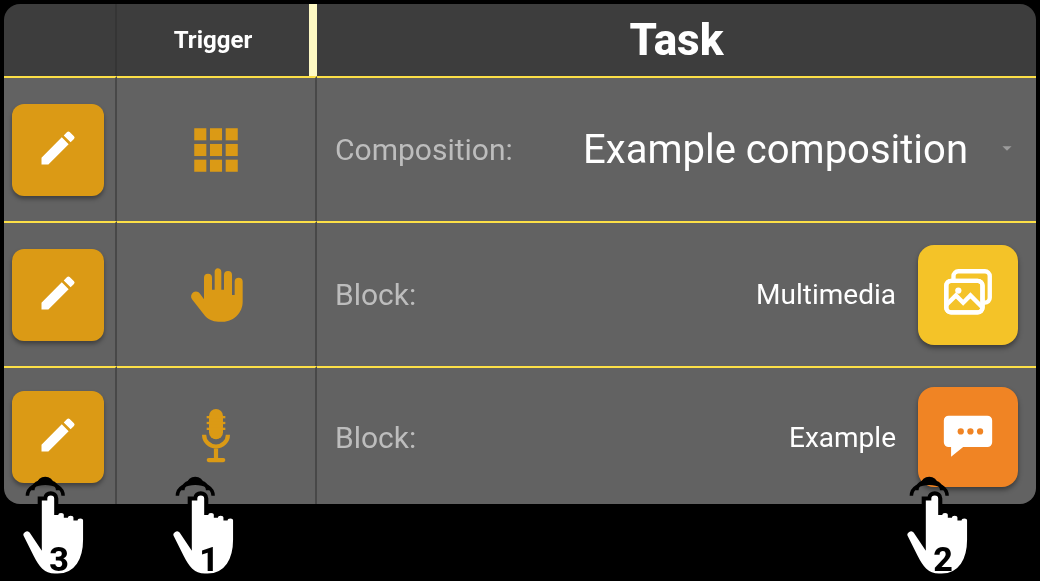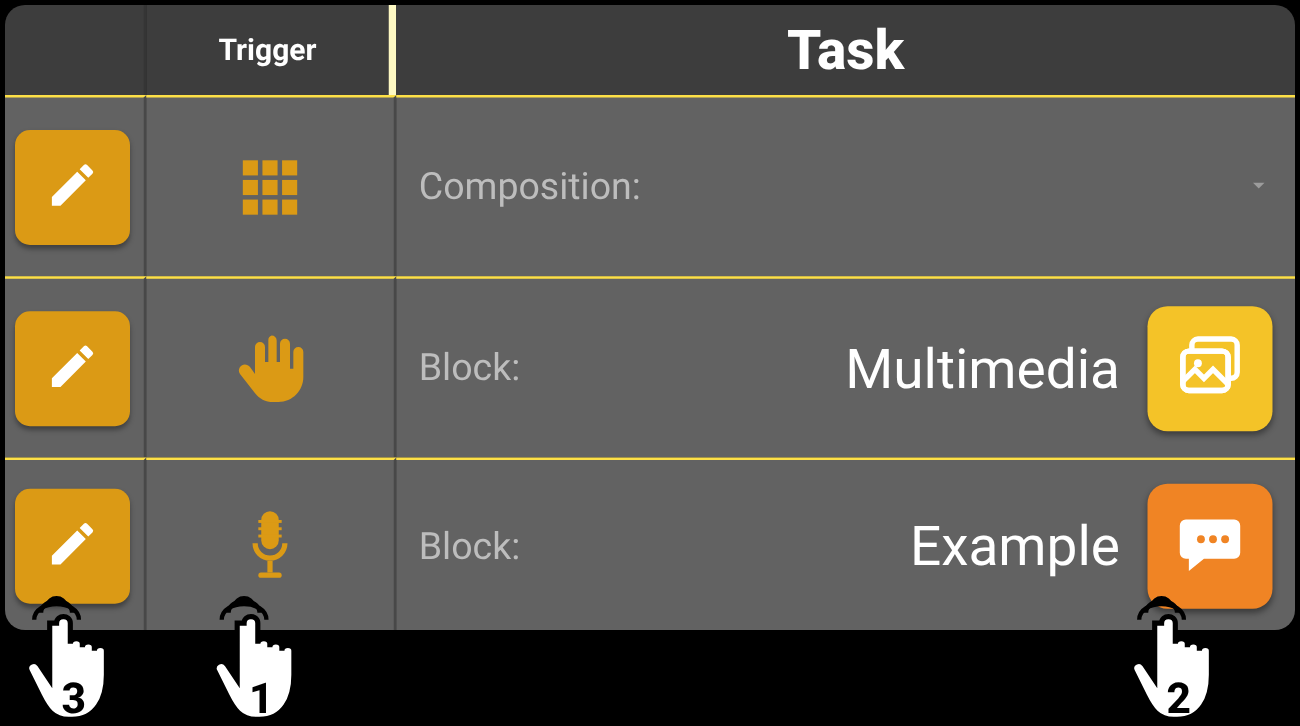--- a/index.html
+++ b/index.html
@@ -26,21 +26,21 @@
   .row { display: grid; grid-template-columns: 113px 200px 1fr; }
   .header .cell {
     background: #3d3d3d;
     color: #fff;
     display: flex;
     align-items: center;
     justify-content: center;
     height: 72px;
   }
   .header .cell:first-child  { border-right: 2px solid #353535; }
-  .header .cell:nth-child(2) { border-right: 6px solid #fef9c3; }
+  .header .cell:nth-child(2) { border-right: 8px solid #fef9c3; }
   .header .trigger-h { font-weight: 700; font-size: 24px; }
   .header .task-h    { font-weight: 800; font-size: 44px; }
 
   .body .row .cell {
     background: #626262;
     border-top: 2px solid #fde047;
     border-right: 2px solid #484848;
     height: 145px;
     display: flex;
     align-items: center;
@@ -68,21 +68,21 @@
 
   .task-cell { justify-content: flex-start; gap: 28px; }
   .task-label { font-size: 30px; color: #bdbdbd; flex: 0 0 auto; }
   .task-value {
     flex: 1;
     display: flex;
     align-items: center;
     justify-content: flex-end;
     gap: 22px;
   }
-  .task-value .value-text { color: #fff; font-size: 44px; }
+  .task-value .value-text { color: #fff; font-size: 28px; }
   .task-value .value-text.big { font-size: 40px; }
   .chevron { color: #9c9c9c; margin-left: 6px; }
 
   .square-btn {
     width: 100px; height: 100px;
     border-radius: 16px;
     display: flex; align-items: center; justify-content: center;
     box-shadow: 0 3px 5px rgba(0,0,0,.4);
     cursor: pointer;
   }
@@ -148,20 +148,21 @@
                 <rect x="16" y="9.5" width="5" height="5"></rect>
               <rect x="3" y="16" width="5" height="5"></rect>
                 <rect x="9.5" y="16" width="5" height="5"></rect>
                 <rect x="16" y="16" width="5" height="5"></rect>
             </svg>
           </span>
         </div>
         <div class="cell task-cell">
           <span class="task-label">Composition:</span>
           <div class="task-value">
+            <span class="value-text big">Example composition</span>
             <span class="chevron">
               <svg width="22" height="22" viewBox="0 0 24 24" fill="#9c9c9c">
                   <path d="M7 10l5 5 5-5z"></path>
                 </svg>
             </span>
           </div>
         </div>
       </div>
 
       <div class="row">

